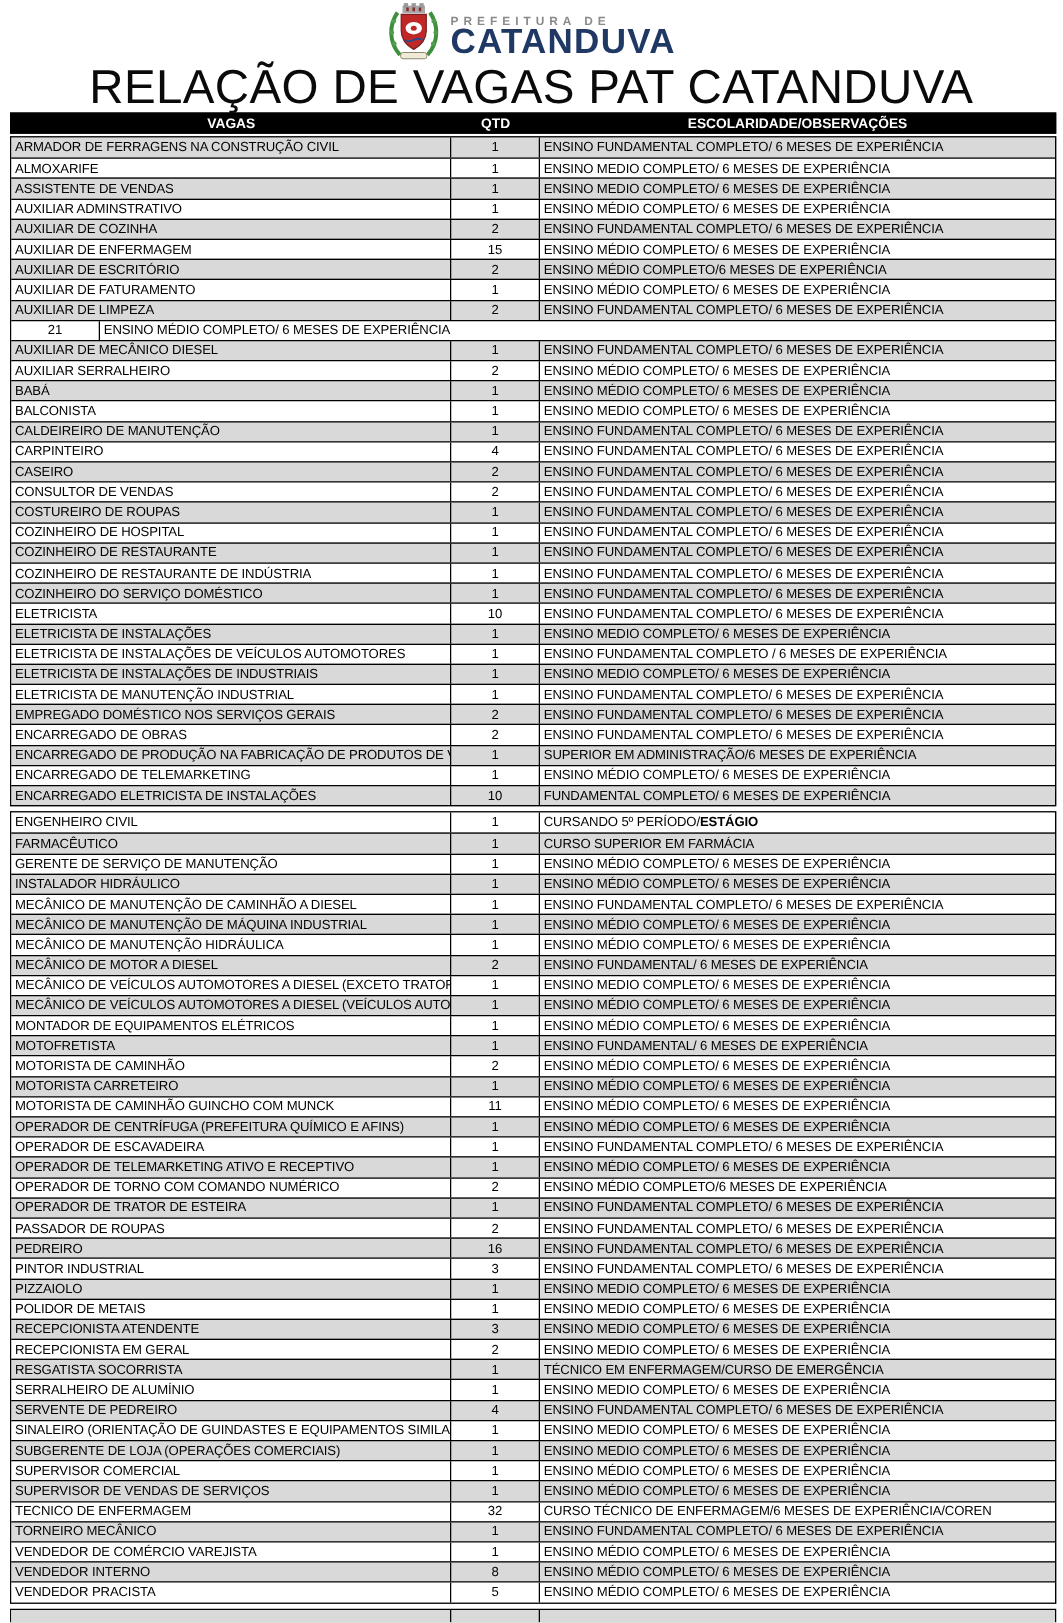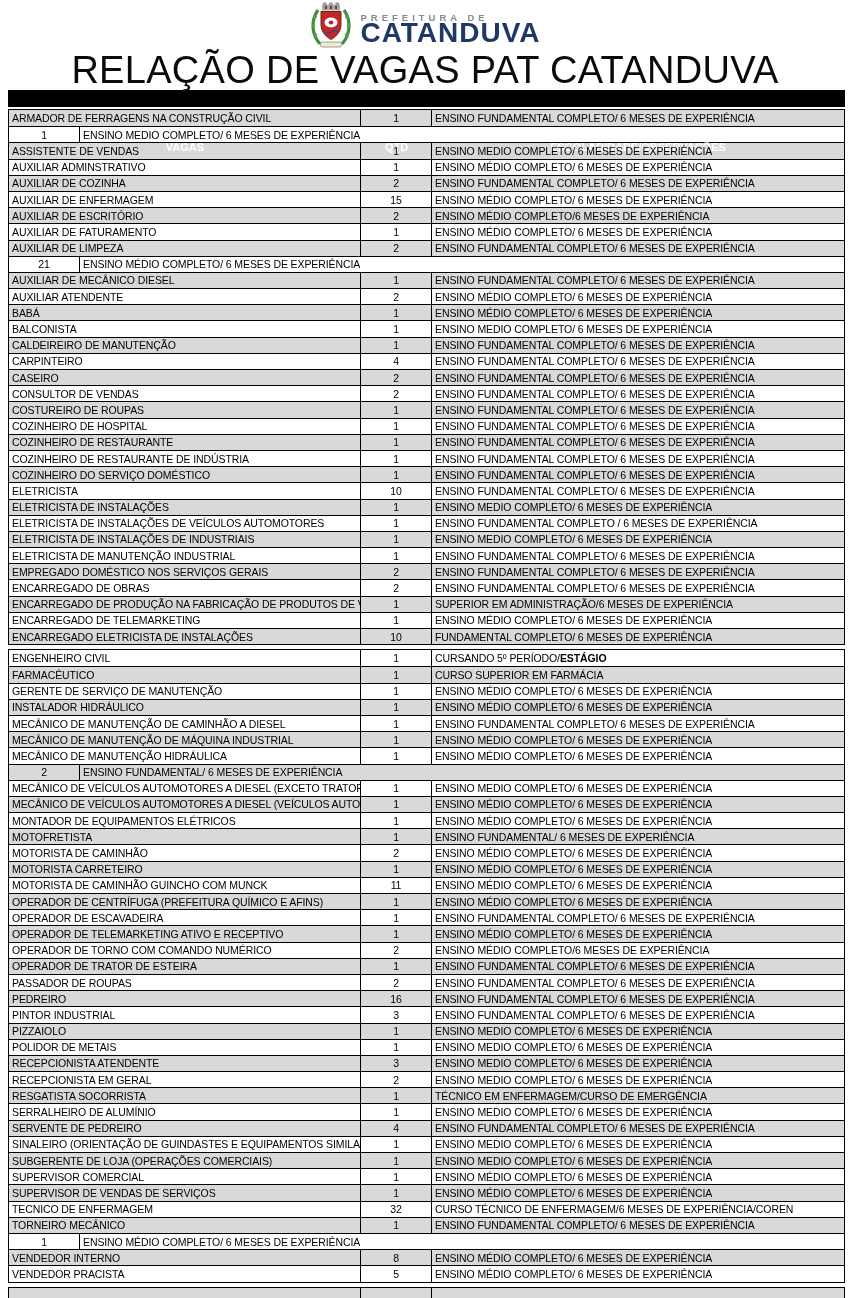--- a/index.html
+++ b/index.html
@@ -17,21 +17,21 @@
     text-align:center;font-size:38px;line-height:34px;margin-top:2px;color:#0a0a0a;
     letter-spacing:0.3px;font-weight:500;
   }
   
   .tblbox{
     box-sizing:border-box;margin-left:8px;width:837px;
     border:1.5px solid #000;background:#404040;
   }
   .hdrbox{margin-top:3px;height:17px;background:#000;}
   .gap2{height:2px;} .gap4{height:4px;}
-  .hrow{display:flex;height:100%;color:#fff;font-weight:bold;font-size:11px;margin-top:48px;}
+  .hrow{display:flex;height:100%;color:#fff;font-weight:bold;font-size:11px;}
   .hc{display:flex;align-items:center;justify-content:center;overflow:hidden;white-space:nowrap;height:100%;box-sizing:border-box;}
   .hc1{width:352px;} .hc2{width:71px;} .hc3{flex:1;}
   .row{
     display:flex;height:16.2px;box-sizing:border-box;background:#fff;
   }
   .row + .row{border-top:1px solid #000;}
   .row.alt{background:#d9d9d9;}
   .c{
     display:flex;align-items:center;overflow:hidden;white-space:nowrap;
     font-size:10.5px;letter-spacing:-0.1px;height:100%;box-sizing:border-box;
@@ -91,20 +91,21 @@
 
   <div class="gap2"></div>
 
   <div class="tblbox">
       <div class="row alt">
         <div class="c c1">ARMADOR DE FERRAGENS NA CONSTRUÇÃO CIVIL</div>
         <div class="c c2">1</div>
         <div class="c c3">ENSINO FUNDAMENTAL COMPLETO/ 6 MESES DE EXPERIÊNCIA</div>
       </div>
       <div class="row">
+        <div class="c c1">ALMOXARIFE</div>
         <div class="c c2">1</div>
         <div class="c c3">ENSINO MEDIO COMPLETO/ 6 MESES DE EXPERIÊNCIA</div>
       </div>
       <div class="row alt">
         <div class="c c1">ASSISTENTE DE VENDAS</div>
         <div class="c c2">1</div>
         <div class="c c3">ENSINO MEDIO COMPLETO/ 6 MESES DE EXPERIÊNCIA</div>
       </div>
       <div class="row">
         <div class="c c1">AUXILIAR ADMINSTRATIVO</div>
@@ -139,21 +140,21 @@
       <div class="row">
         <div class="c c2">21</div>
         <div class="c c3">ENSINO MÉDIO COMPLETO/ 6 MESES DE EXPERIÊNCIA</div>
       </div>
       <div class="row alt">
         <div class="c c1">AUXILIAR DE MECÂNICO DIESEL</div>
         <div class="c c2">1</div>
         <div class="c c3">ENSINO FUNDAMENTAL COMPLETO/ 6 MESES DE EXPERIÊNCIA</div>
       </div>
       <div class="row">
-        <div class="c c1">AUXILIAR ATENDENTE</div>
+        <div class="c c1">AUXILIAR SERRALHEIRO</div>
         <div class="c c2">2</div>
         <div class="c c3">ENSINO MÉDIO COMPLETO/ 6 MESES DE EXPERIÊNCIA</div>
       </div>
       <div class="row alt">
         <div class="c c1">BABÁ</div>
         <div class="c c2">1</div>
         <div class="c c3">ENSINO MÉDIO COMPLETO/ 6 MESES DE EXPERIÊNCIA</div>
       </div>
       <div class="row">
         <div class="c c1">BALCONISTA</div>
@@ -289,20 +290,21 @@
         <div class="c c1">MECÂNICO DE MANUTENÇÃO DE MÁQUINA INDUSTRIAL</div>
         <div class="c c2">1</div>
         <div class="c c3">ENSINO MÉDIO COMPLETO/ 6 MESES DE EXPERIÊNCIA</div>
       </div>
       <div class="row">
         <div class="c c1">MECÂNICO DE MANUTENÇÃO HIDRÁULICA</div>
         <div class="c c2">1</div>
         <div class="c c3">ENSINO MÉDIO COMPLETO/ 6 MESES DE EXPERIÊNCIA</div>
       </div>
       <div class="row alt">
+        <div class="c c1">MECÂNICO DE MOTOR A DIESEL</div>
         <div class="c c2">2</div>
         <div class="c c3">ENSINO FUNDAMENTAL/ 6 MESES DE EXPERIÊNCIA</div>
       </div>
       <div class="row">
         <div class="c c1">MECÂNICO DE VEÍCULOS AUTOMOTORES A DIESEL (EXCETO TRATORES)</div>
         <div class="c c2">1</div>
         <div class="c c3">ENSINO MEDIO COMPLETO/ 6 MESES DE EXPERIÊNCIA</div>
       </div>
       <div class="row alt">
         <div class="c c1">MECÂNICO DE VEÍCULOS AUTOMOTORES A DIESEL (VEÍCULOS AUTOMOT</div>
@@ -433,20 +435,21 @@
         <div class="c c1">TECNICO DE ENFERMAGEM</div>
         <div class="c c2">32</div>
         <div class="c c3">CURSO TÉCNICO DE ENFERMAGEM/6 MESES DE EXPERIÊNCIA/COREN</div>
       </div>
       <div class="row alt">
         <div class="c c1">TORNEIRO MECÂNICO</div>
         <div class="c c2">1</div>
         <div class="c c3">ENSINO FUNDAMENTAL COMPLETO/ 6 MESES DE EXPERIÊNCIA</div>
       </div>
       <div class="row">
+        <div class="c c1">VENDEDOR DE COMÉRCIO VAREJISTA</div>
         <div class="c c2">1</div>
         <div class="c c3">ENSINO MÉDIO COMPLETO/ 6 MESES DE EXPERIÊNCIA</div>
       </div>
       <div class="row alt">
         <div class="c c1">VENDEDOR INTERNO</div>
         <div class="c c2">8</div>
         <div class="c c3">ENSINO MÉDIO COMPLETO/ 6 MESES DE EXPERIÊNCIA</div>
       </div>
       <div class="row">
         <div class="c c1">VENDEDOR PRACISTA</div>

